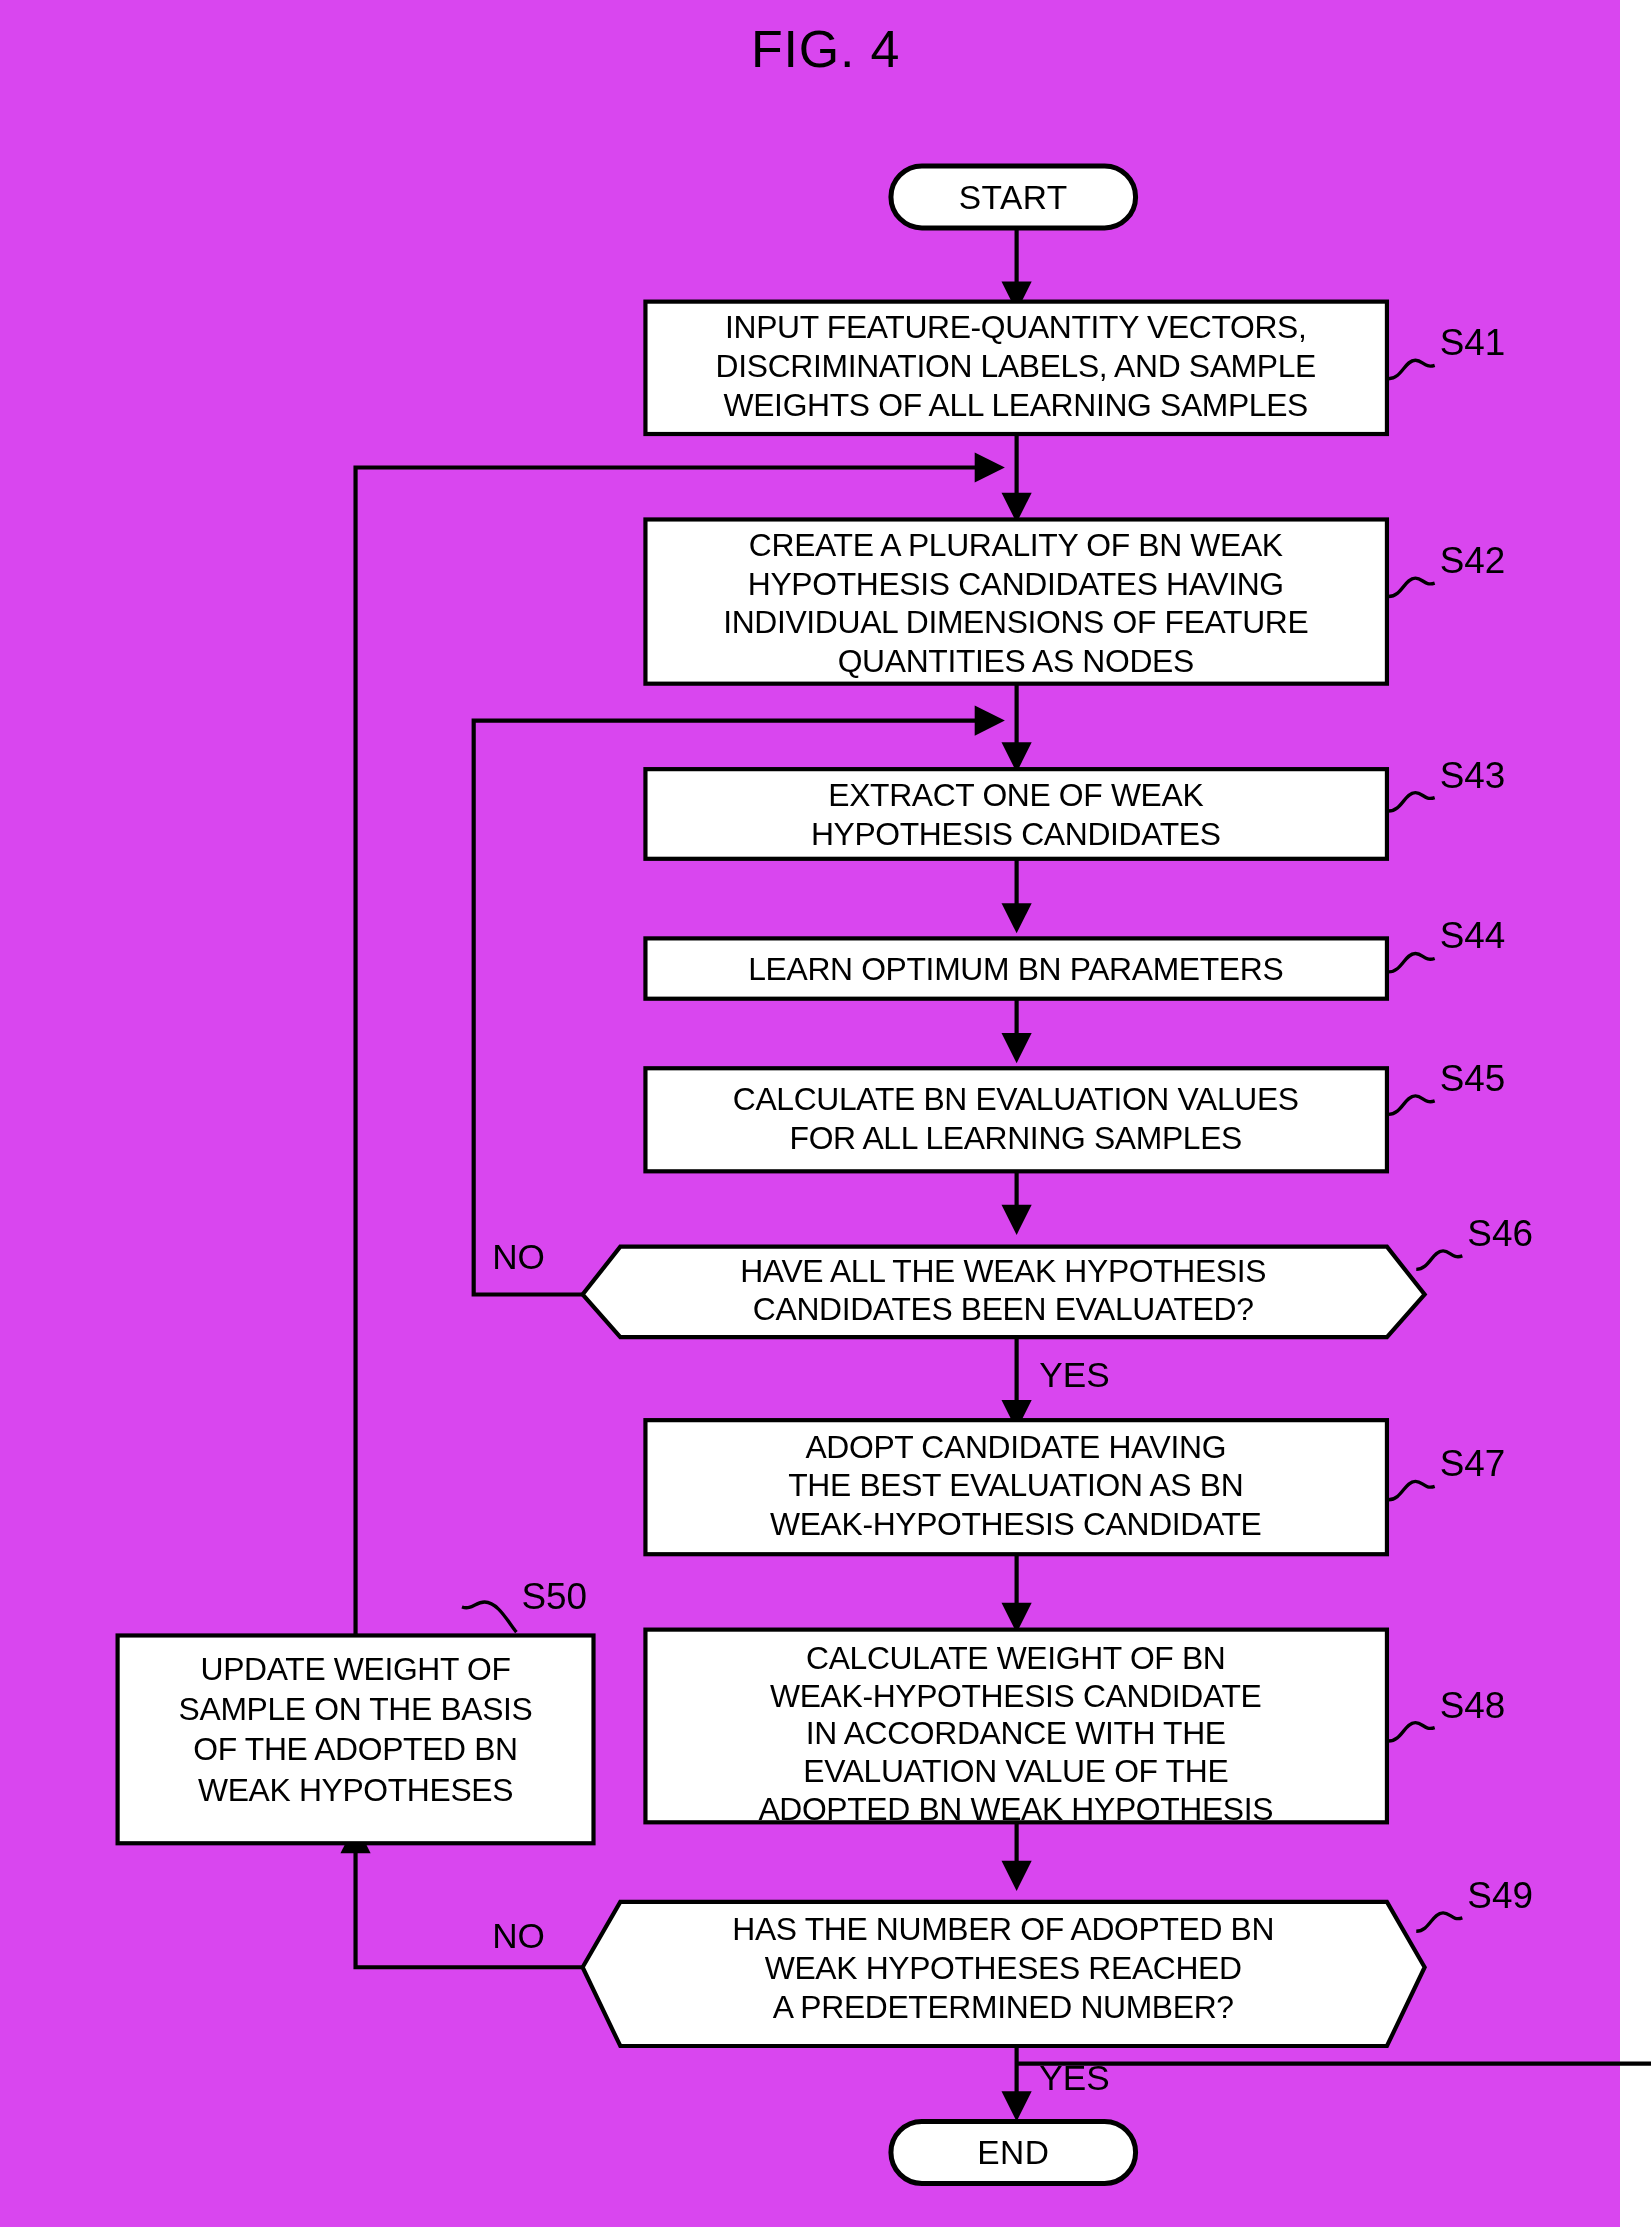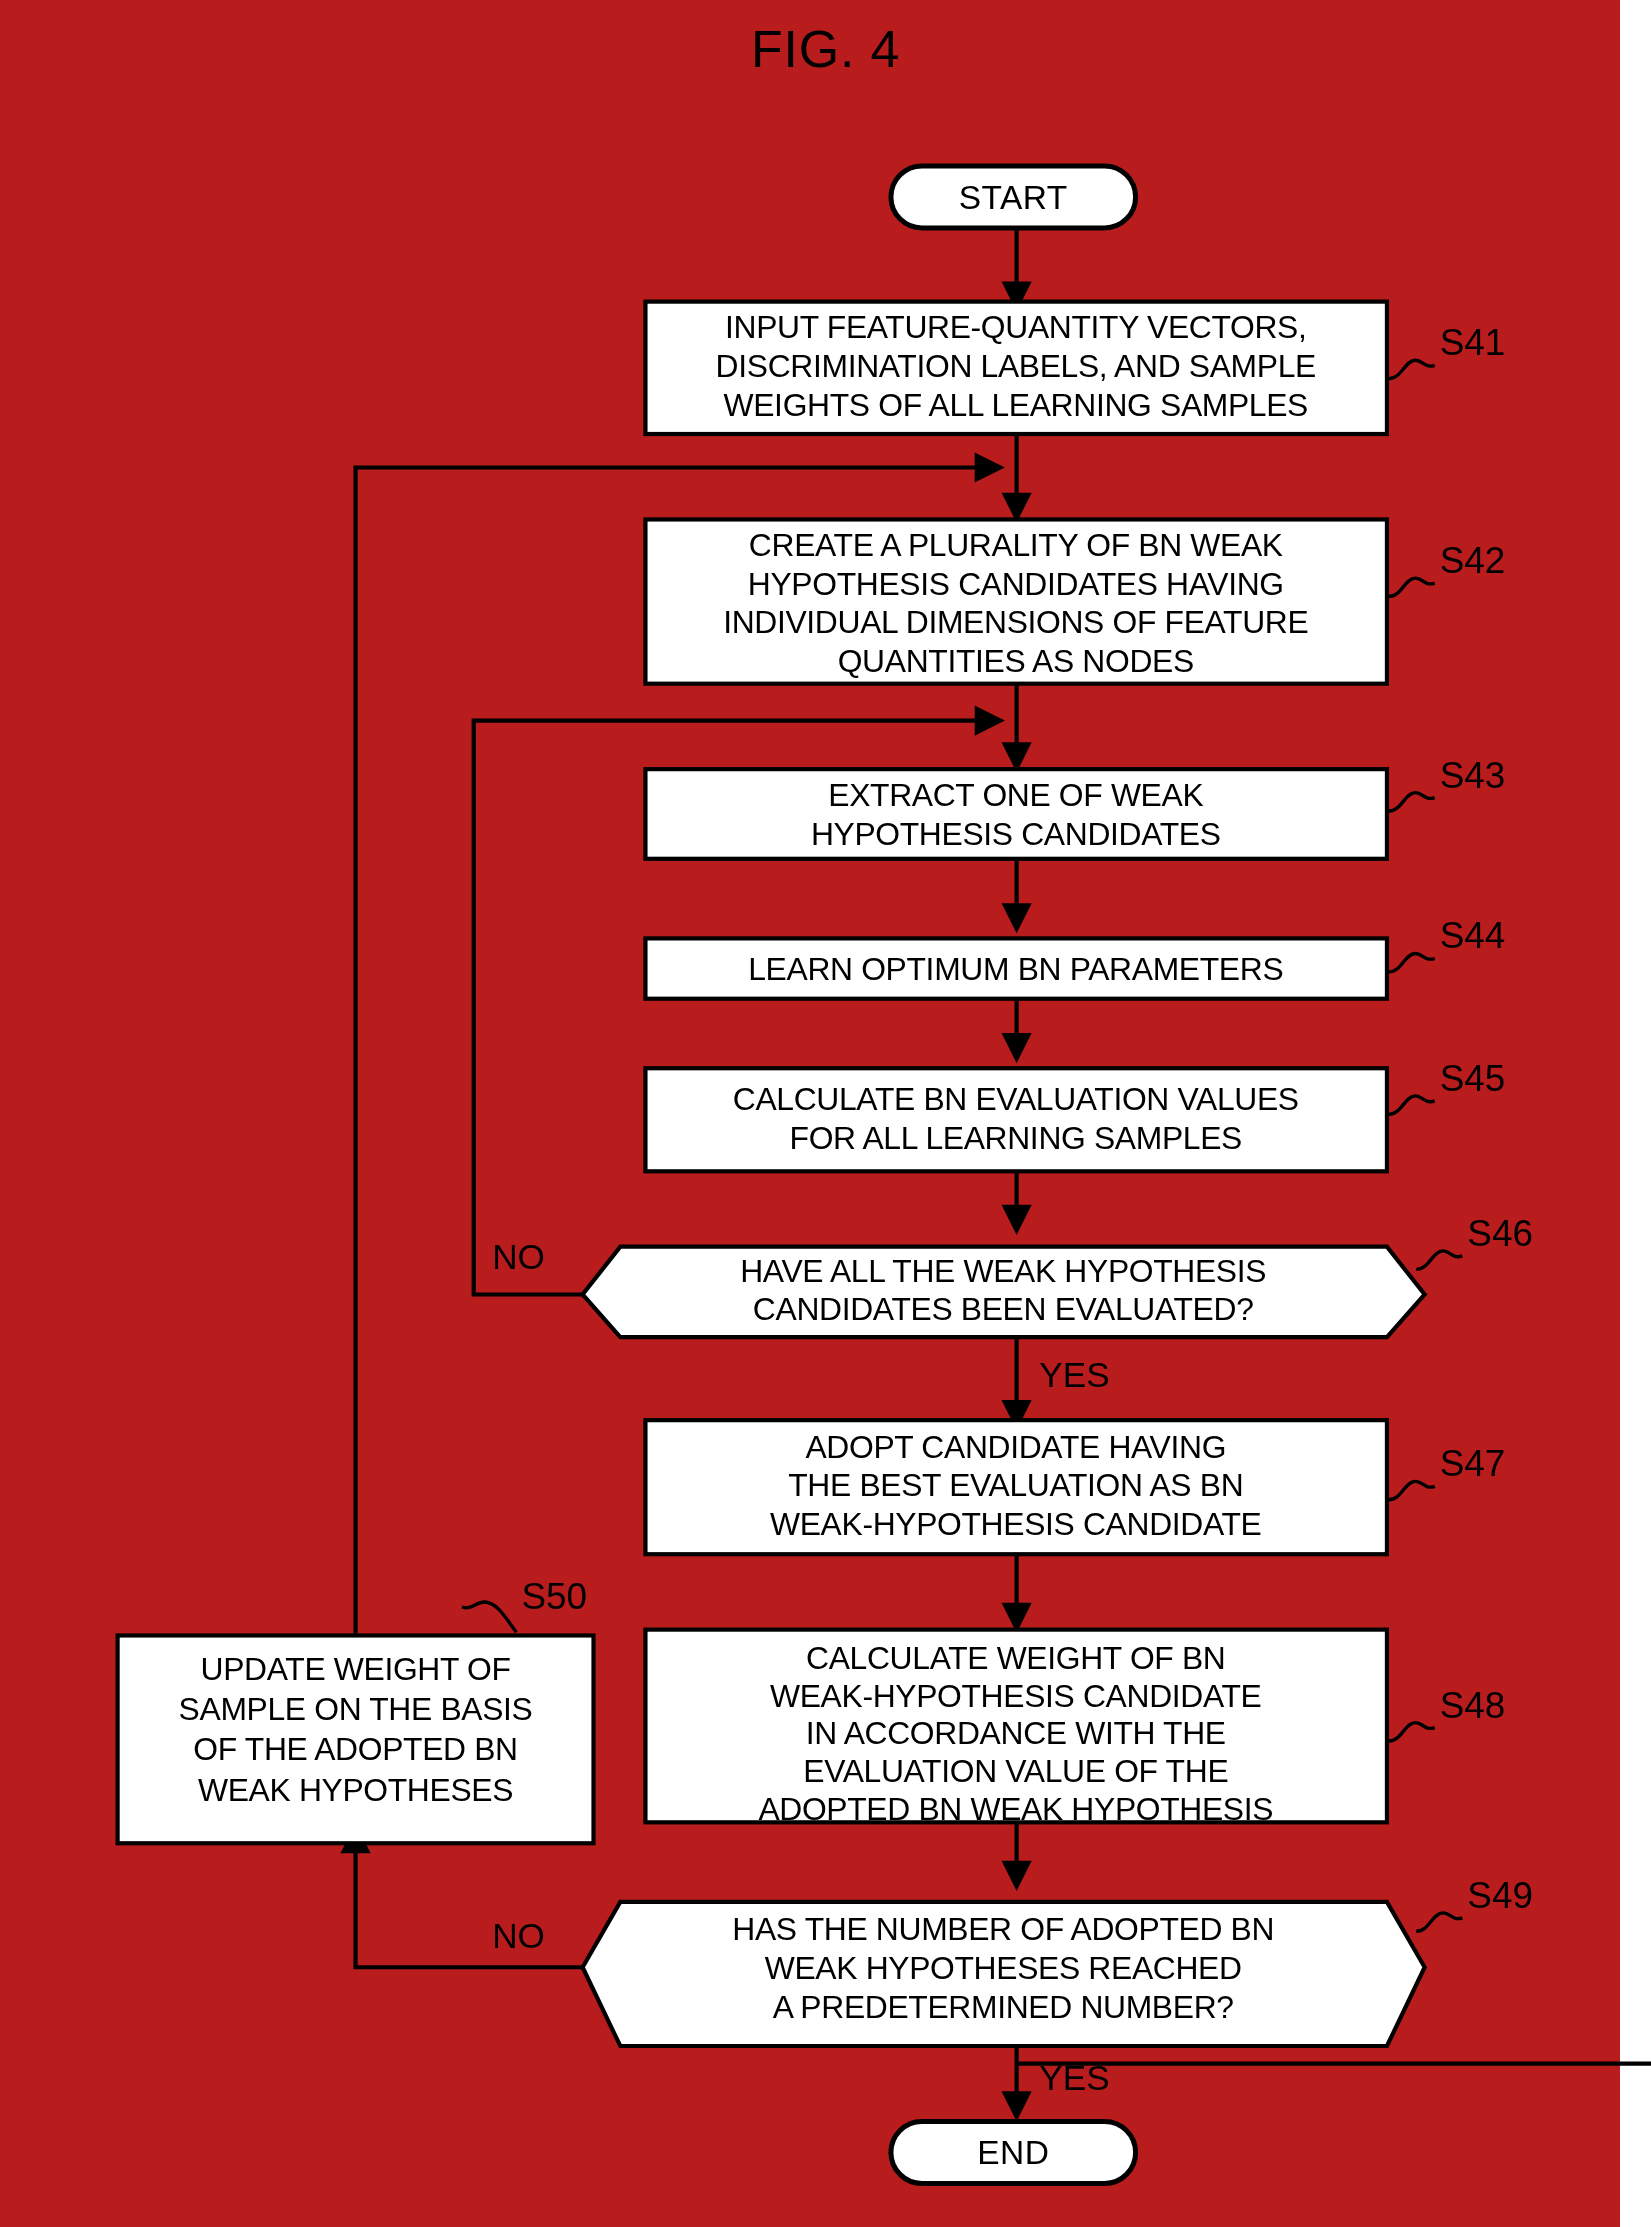--- a/index.html
+++ b/index.html
@@ -10,21 +10,21 @@
   body {
     width: 1652px;
     height: 2227px;
     font-family: "Liberation Sans", sans-serif;
     overflow: hidden;
   }
   #figure-root {
     position: relative;
     width: 1620px;
     height: 2227px;
-    background: #b91c1c;
+    background: #d946ef;
   }
   svg#flowchart {
     display: block;
     width: 1652px;
     height: 2227px;
   }
   .fig-title {
     font-family: "Liberation Sans", sans-serif;
     font-size: 62px;
     font-weight: normal;

